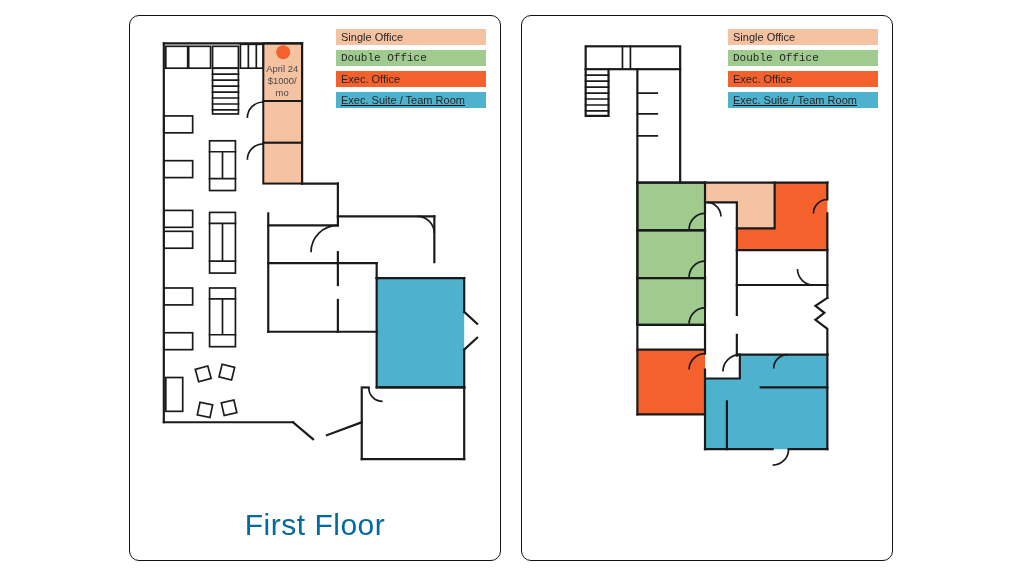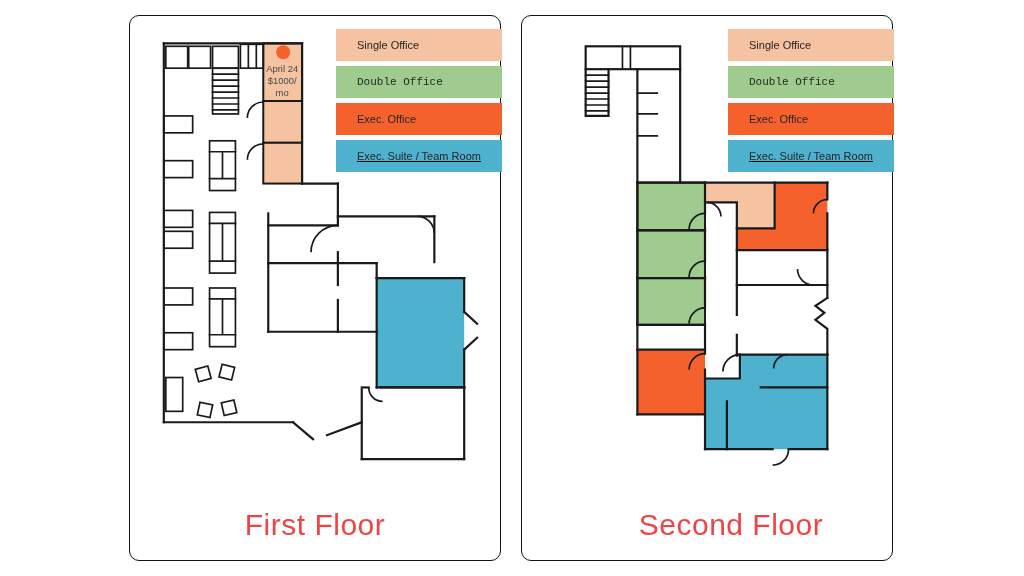--- a/index.html
+++ b/index.html
@@ -2,24 +2,24 @@
 <html><head>
 <meta charset="utf-8">
 <style>
   html,body{margin:0;padding:0;background:#ffffff;}
   body{width:1024px;height:576px;position:relative;font-family:"Liberation Sans",sans-serif;overflow:hidden;}
   .panel{position:absolute;top:15px;width:372px;height:546px;border:1.7px solid #111;border-radius:10px;background:#fff;box-sizing:border-box;}
   .panel.p1{left:129px;}
   .panel.p2{left:521px;}
   .plan-svg{position:absolute;left:0;top:0;width:100%;height:100%;}
   .legend{position:absolute;left:206px;top:13px;width:154px;}
-  .lrow{width:150px;height:32px;margin-bottom:5px;display:flex;align-items:center;padding-left:16px;}
+  .lrow{width:150px;height:16px;margin-bottom:5px;display:flex;align-items:center;}
   .lrow span{font-size:11px;color:#262626;padding-left:5px;line-height:16px;white-space:nowrap;}
   .sw0{background:#F5C2A2;}.sw1{background:#9FCB8F;font-family:Liberation Mono, monospace;}.sw2{background:#F4612C;}.sw3{background:#4EB1CE;text-decoration:underline;}
-  .floor-title{position:absolute;bottom:18px;left:0;width:100%;text-align:center;font-size:30px;font-weight:500;color:#ef4444;letter-spacing:.5px;}
+  .floor-title{position:absolute;bottom:18px;left:0;width:100%;text-align:center;font-size:30px;font-weight:500;color:#0369a1;letter-spacing:.5px;}
   .p2 .floor-title{transform:translateX(24px);}
   
   .wall{stroke:#1a1a1a;stroke-width:2.2;fill:none;stroke-linecap:square;stroke-linejoin:miter;}
   .thin{stroke:#1a1a1a;stroke-width:1.7;fill:none;stroke-linecap:square;}
   .arc{stroke:#1a1a1a;stroke-width:1.7;fill:none;}
   .room{stroke:#1a1a1a;stroke-width:2;}
   .fill-peach{fill:#F5C2A2;}
   .fill-green{fill:#9FCB8F;}
   .fill-orange{fill:#F4612C;}
   .fill-blue{fill:#4EB1CE;}
@@ -224,14 +224,13 @@
         <span>Double Office</span>
       </div>
     <div class="lrow sw2" style="background: rgb(244, 97, 44);">
         <span>Exec. Office</span>
       </div>
     <div class="lrow sw3" style="background: rgb(78, 177, 206);">
         <span>Exec. Suite / Team Room</span>
       </div>
   </div>
 
-  <div class="floor-title">Second Floor</div>
 </section>
 
 </body></html>

